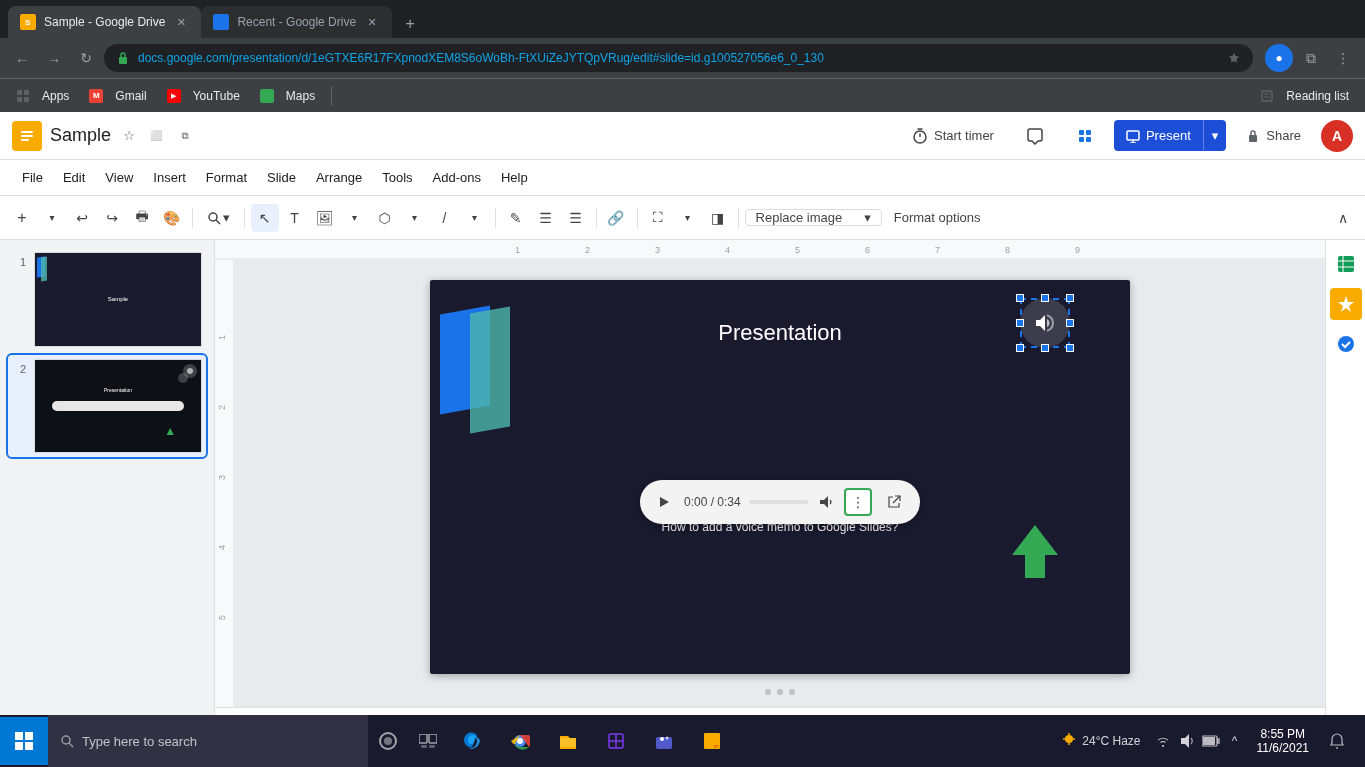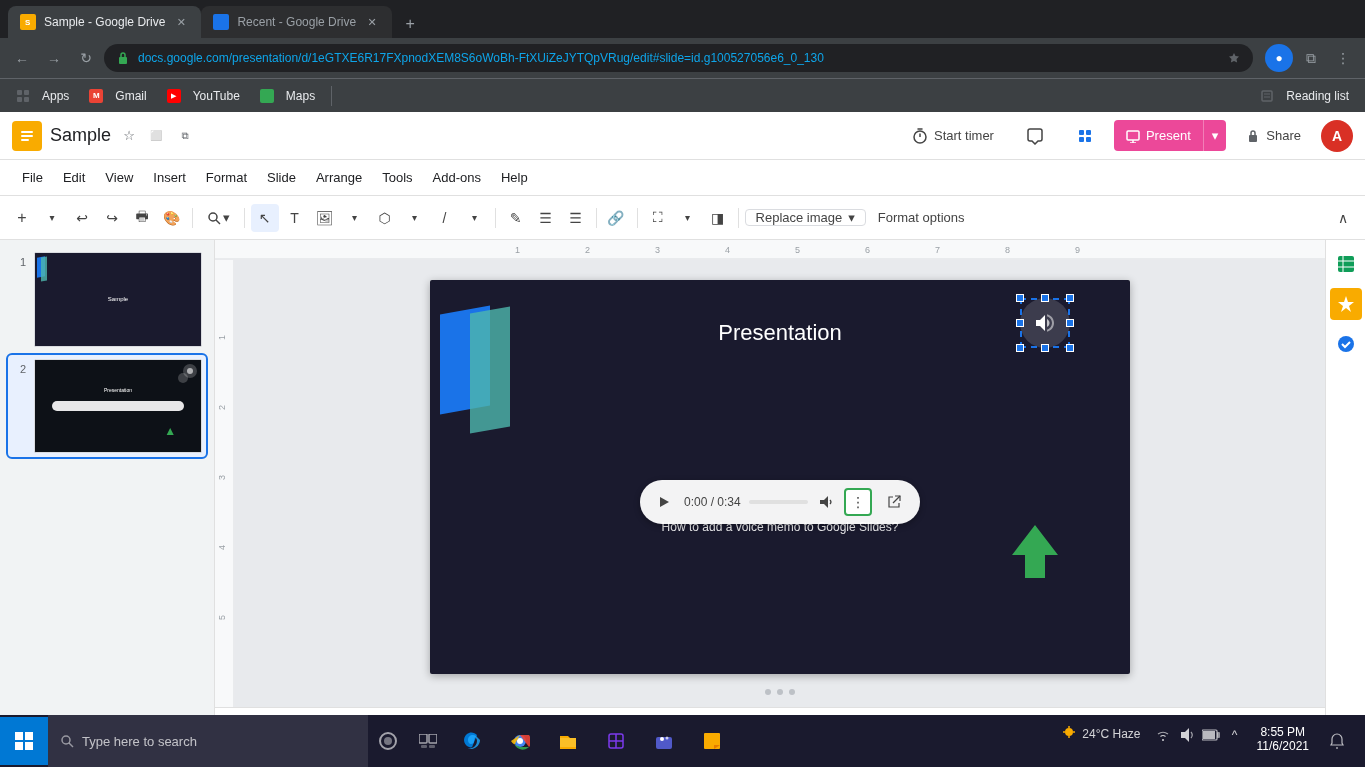--- a/index.html
+++ b/index.html
@@ -28,35 +28,35 @@
 
     
     .slides-header { display: flex; align-items: center; height: 48px; background: #fff; padding: 0 12px; border-bottom: 1px solid #e0e0e0; gap: 8px; }
     .slides-logo { width: 30px; height: 30px; background: #f9ab00; border-radius: 4px; display: flex; align-items: center; justify-content: center; color: white; font-size: 16px; font-weight: bold; }
     .slides-title-area { display: flex; flex-direction: column; }
     .slides-title { font-size: 18px; color: #202124; }
     .title-icon-btn { width: 20px; height: 20px; display: flex; align-items: center; justify-content: center; color: #5f6368; font-size: 13px; cursor: pointer; }
     .header-spacer { flex: 1; }
     .header-btn { display: flex; align-items: center; gap: 6px; padding: 6px 12px; border-radius: 4px; font-size: 13px; cursor: pointer; color: #444; }
     .start-timer-btn { display: flex; align-items: center; gap: 6px; padding: 6px 12px; border-radius: 4px; font-size: 13px; cursor: pointer; color: #444; border: none; background: none; }
-    .present-btn { display: flex; align-items: center; gap: 0; background: #ec4899; color: white; border-radius: 4px; font-size: 13px; cursor: pointer; }
+    .present-btn { display: flex; align-items: center; gap: 0; background: #1d4ed8; color: white; border-radius: 4px; font-size: 13px; cursor: pointer; }
     .present-main { padding: 8px 12px; display: flex; align-items: center; gap: 6px; }
     .present-dropdown { padding: 8px 8px; border-left: 1px solid rgba(255,255,255,0.3); display: flex; align-items: center; }
     .avatar-btn { width: 32px; height: 32px; border-radius: 50%; background: #d93025; display: flex; align-items: center; justify-content: center; color: white; font-size: 14px; font-weight: bold; cursor: pointer; }
 
     
     .menu-bar { display: flex; align-items: center; height: 36px; background: #fff; padding: 0 12px; border-bottom: 1px solid #e0e0e0; }
     .menu-item { padding: 6px 10px; font-size: 13px; color: #202124; cursor: pointer; border-radius: 4px; }
 
     
     .toolbar { display: flex; align-items: center; height: 44px; background: #fff; padding: 0 8px; border-bottom: 1px solid #e0e0e0; gap: 2px; }
     .toolbar-btn { width: 28px; height: 28px; border-radius: 4px; display: flex; align-items: center; justify-content: center; color: #444; font-size: 14px; cursor: pointer; }
     .toolbar-separator { width: 1px; height: 20px; background: #e0e0e0; margin: 0 4px; }
     .zoom-control { display: flex; align-items: center; gap: 2px; padding: 4px 8px; border-radius: 4px; font-size: 13px; color: #444; cursor: pointer; }
-    .replace-img-btn { display: flex; align-items: center; gap: 6px; padding: 0 10px; border-radius: 4px; font-size: 13px; color: #444; cursor: pointer; border: 1px solid #dadce0; }
+    .replace-img-btn { display: flex; align-items: center; gap: 22px; padding: 0 10px; border-radius: 4px; font-size: 13px; color: #444; cursor: pointer; border: 1px solid #dadce0; }
     .format-options-btn { display: flex; align-items: center; gap: 6px; padding: 4px 10px; border-radius: 4px; font-size: 13px; color: #444; cursor: pointer; }
     .toolbar-spacer { flex: 1; }
 
     
     .main-content { display: flex; flex: 1; overflow: hidden; }
 
     
     .slides-sidebar { width: 215px; background: #f1f3f4; border-right: 1px solid #e0e0e0; overflow-y: auto; padding: 8px; display: flex; flex-direction: column; gap: 4px; }
     .slide-thumb { display: flex; align-items: flex-start; gap: 8px; padding: 4px; border-radius: 4px; cursor: pointer; }
     .slide-thumb.selected { background: #e8f0fe; outline: 2px solid #1a73e8; }
@@ -105,21 +105,21 @@
     .right-sidebar-btn { width: 32px; height: 32px; border-radius: 4px; display: flex; align-items: center; justify-content: center; color: #444; font-size: 16px; cursor: pointer; }
 
     
     .taskbar { position: fixed; bottom: 0; left: 0; width: 1365px; height: 52px; background: #1a1a2e; display: flex; align-items: center; z-index: 1000; }
     .taskbar-start { width: 48px; height: 48px; display: flex; align-items: center; justify-content: center; background: #0078d4; cursor: pointer; }
     .taskbar-search { display: flex; align-items: center; gap: 8px; background: rgba(255,255,255,0.1); border-radius: 0; padding: 0 12px; height: 100%; min-width: 320px; cursor: text; }
     .taskbar-search-text { color: rgba(255,255,255,0.7); font-size: 13px; }
     .taskbar-cortana { width: 40px; height: 40px; display: flex; align-items: center; justify-content: center; cursor: pointer; }
     .taskbar-apps { display: flex; align-items: center; flex: 1; }
     .taskbar-app { width: 48px; height: 48px; display: flex; align-items: center; justify-content: center; cursor: pointer; position: relative; }
-    .taskbar-systray { display: flex; align-items: flex-start; gap: 4px; padding: 0 12px; }
+    .taskbar-systray { display: flex; align-items: center; gap: 4px; padding: 0 12px; }
     .systray-icon { width: 20px; height: 20px; display: flex; align-items: center; justify-content: center; color: rgba(255,255,255,0.8); font-size: 12px; cursor: pointer; }
     .taskbar-clock { display: flex; flex-direction: column; align-items: center; padding: 0 8px; cursor: pointer; }
     .clock-time { color: white; font-size: 12px; }
     .clock-date { color: white; font-size: 12px; }
     .taskbar-notification { width: 32px; height: 32px; display: flex; align-items: center; justify-content: center; cursor: pointer; }
 
     
     .slide-panel-bottom { display: flex; align-items: center; gap: 8px; padding: 4px 8px; }
     .panel-btn { width: 28px; height: 28px; display: flex; align-items: center; justify-content: center; color: #5f6368; cursor: pointer; border-radius: 4px; }
 

